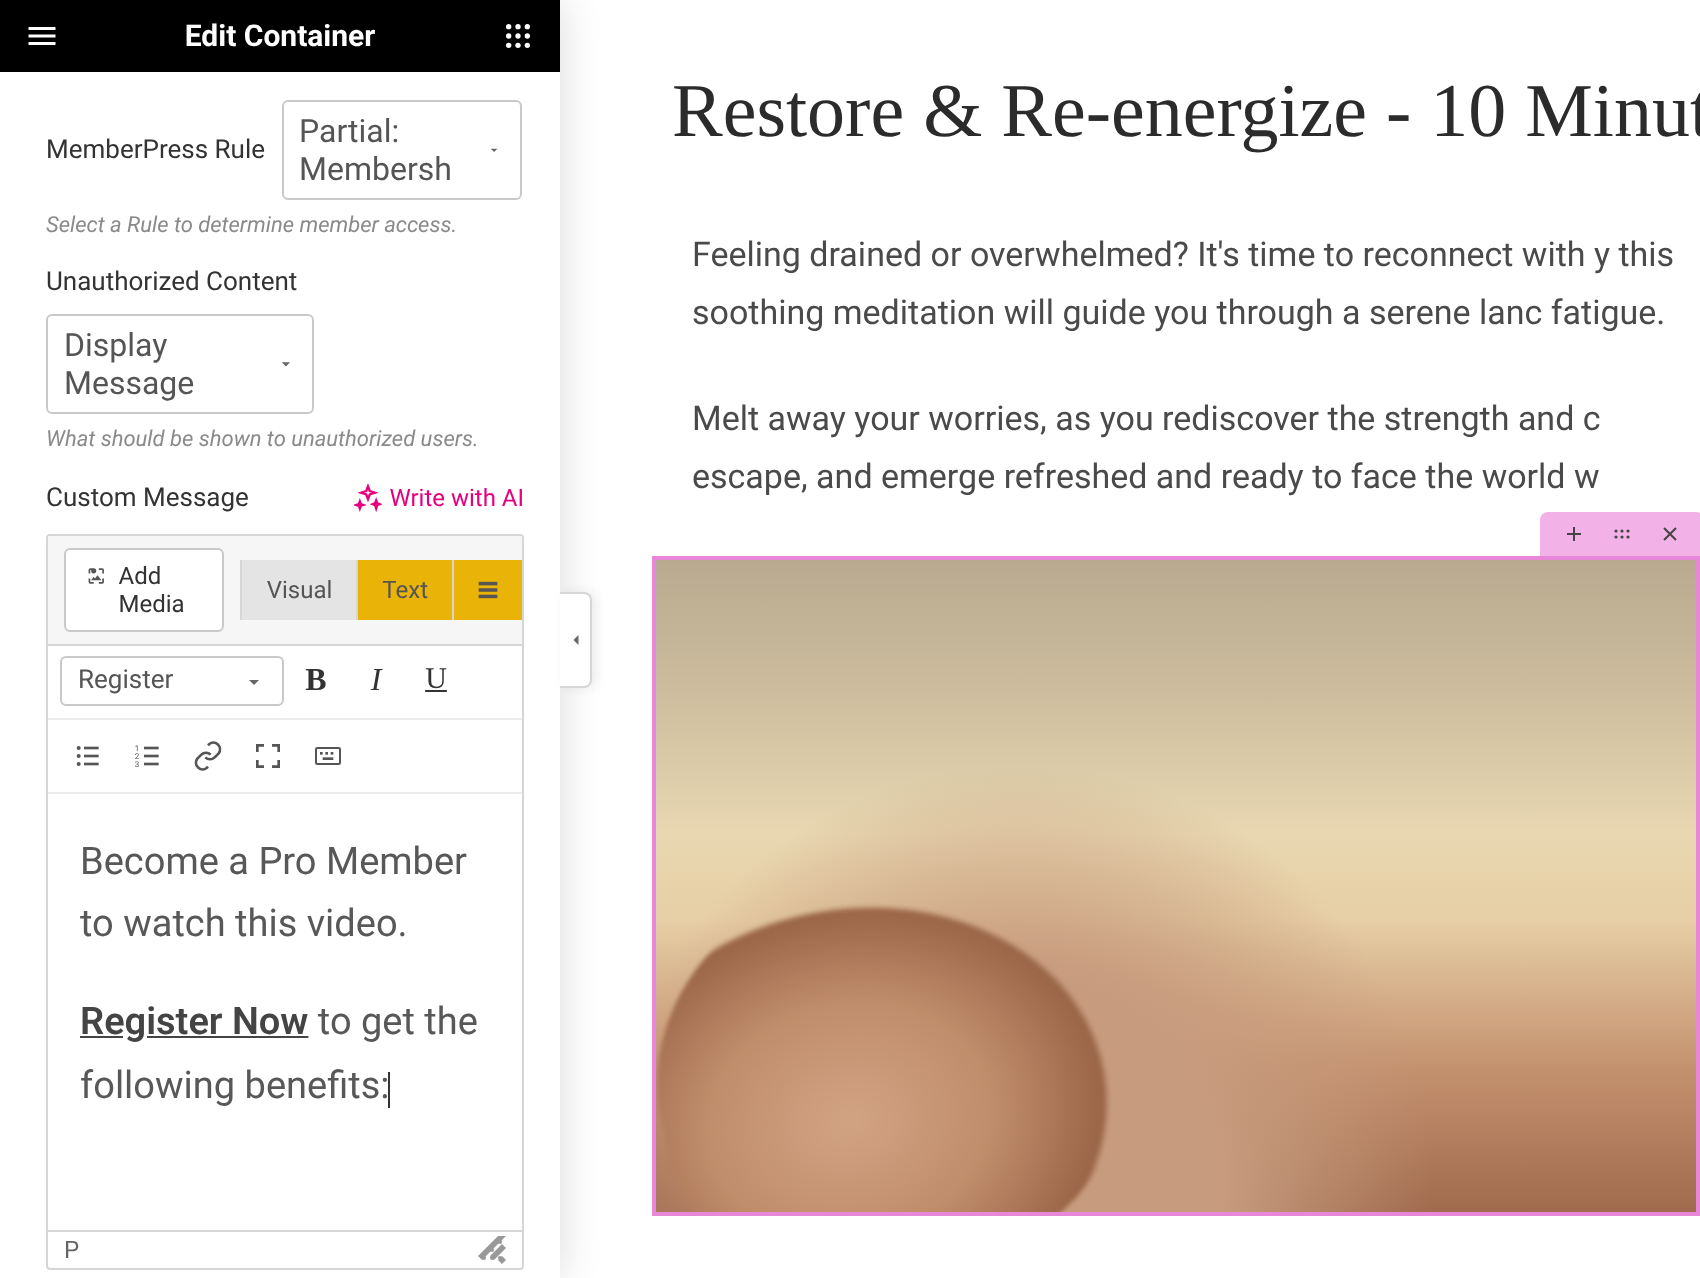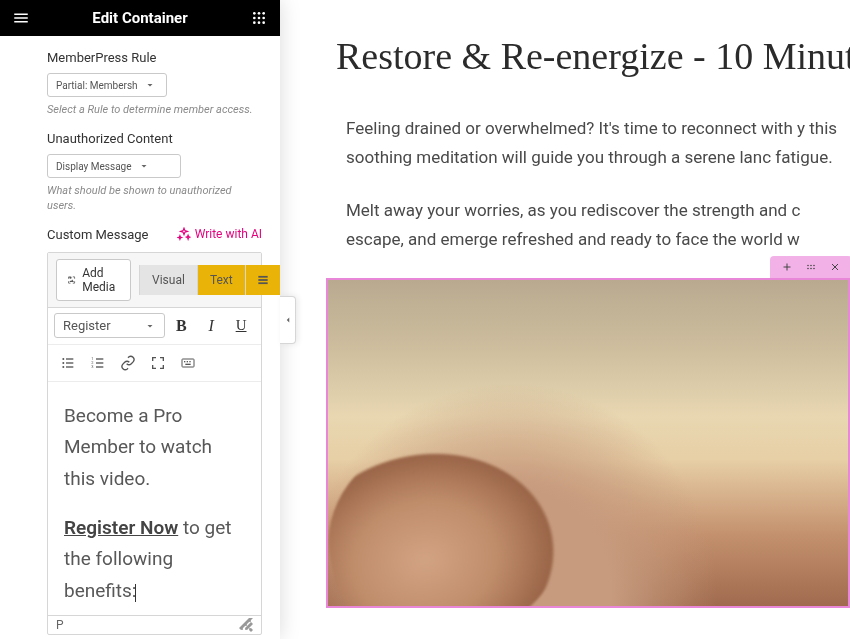--- a/index.html
+++ b/index.html
@@ -7,39 +7,39 @@
 
   .layout { display: flex; height: 100%; }
 
   
   .sidebar { width: 280px; flex: 0 0 280px; display: flex; flex-direction: column; background: #fff; box-shadow: 0 0 20px rgba(0,0,0,0.15); position: relative; z-index: 5; }
   .sidebar-header { background: #000; color: #fff; display: flex; align-items: center; justify-content: space-between; padding: 0 12px; height: 36px; }
   .sidebar-header .title { font-weight: 700; font-size: 15px; }
   .hamburger, .apps-icon { width: 18px; height: 18px; display: flex; align-items: center; justify-content: center; }
   .hamburger svg, .apps-icon svg { fill: #fff; }
 
-  .panel-body { padding: 14px 18px 4px 23px; overflow: hidden; flex: 1; display: flex; flex-direction: column; margin-left: 24px; }
+  .panel-body { padding: 14px 18px 4px 23px; overflow: hidden; flex: 1; display: flex; flex-direction: column; }
 
   .form-row { display: flex; align-items: center; gap: 8px; margin-bottom: 6px; flex-wrap: wrap; }
   .form-label { font-size: 13px; color: #333; }
   .form-help { font-size: 11px; font-style: italic; color: #8a8a8a; margin-bottom: 14px; line-height: 1.3; }
 
-  .select { display: inline-flex; align-items: center; border: 1px solid #c9c9c9; border-radius: 3px; padding: 5px 8px; font-size: 10px; background: #fff; gap: 6px; cursor: pointer; color: #555; }
+  .select { display: inline-flex; align-items: center; border: 1px solid #c9c9c9; border-radius: 3px; padding: 5px 8px; font-size: 16px; background: #fff; gap: 6px; cursor: pointer; color: #555; }
   .select svg { fill: #666; }
   .select.sm { width: 120px; }
   .select.md { width: 134px; }
 
   .row-cm { display: flex; align-items: center; justify-content: space-between; margin-bottom: 10px; }
   .write-ai { color: #e6007e; font-size: 12px; display: inline-flex; align-items: center; gap: 4px; cursor: pointer; font-weight: 400; }
   .write-ai svg { stroke: #e6007e; fill: none; }
 
   
   .editor-wrap { border: 1px solid #d6d6d6; border-radius: 2px; background: #fff; display: flex; flex-direction: column; flex: 1; min-height: 0; }
   .editor-top { display: flex; align-items: center; border-bottom: 1px solid #d6d6d6; background: #f6f6f6; }
-  .add-media-btn { display: inline-flex; align-items: center; gap: 6px; padding: 6px 10px; background: #fff; border: 1px solid #c9c9c9; border-radius: 3px; margin: 6px 8px; font-size: 12px; cursor: pointer; }
+  .add-media-btn { display: inline-flex; align-items: flex-start; gap: 6px; padding: 6px 10px; background: #fff; border: 1px solid #c9c9c9; border-radius: 3px; margin: 6px 8px; font-size: 12px; cursor: pointer; }
   .tabs { margin-left: auto; display: flex; align-items: stretch; }
   .ed-tab { padding: 8px 12px; font-size: 12px; border-left: 1px solid #d6d6d6; background: #eab308; cursor: pointer; color: #555; display: flex; align-items: center; }
   .ed-tab.active { background: #e4e4e4; }
   .ed-tab.icon-tab { padding: 8px 10px; }
 
   .toolbar-row { display: flex; align-items: center; gap: 2px; padding: 4px 6px; border-bottom: 1px solid #ececec; }
   .paragraph-select { display: inline-flex; align-items: center; justify-content: space-between; border: 1px solid #c9c9c9; border-radius: 3px; padding: 4px 8px; width: 112px; font-size: 13px; background: #fff; cursor: pointer; color: #555; }
   .tbtn { width: 28px; height: 28px; display: flex; align-items: center; justify-content: center; cursor: pointer; border-radius: 3px; }
   .tbtn.bold { font-weight: 700; font-family: Georgia, serif; font-size: 16px; }
   .tbtn.italic { font-style: italic; font-family: Georgia, serif; font-size: 16px; }

